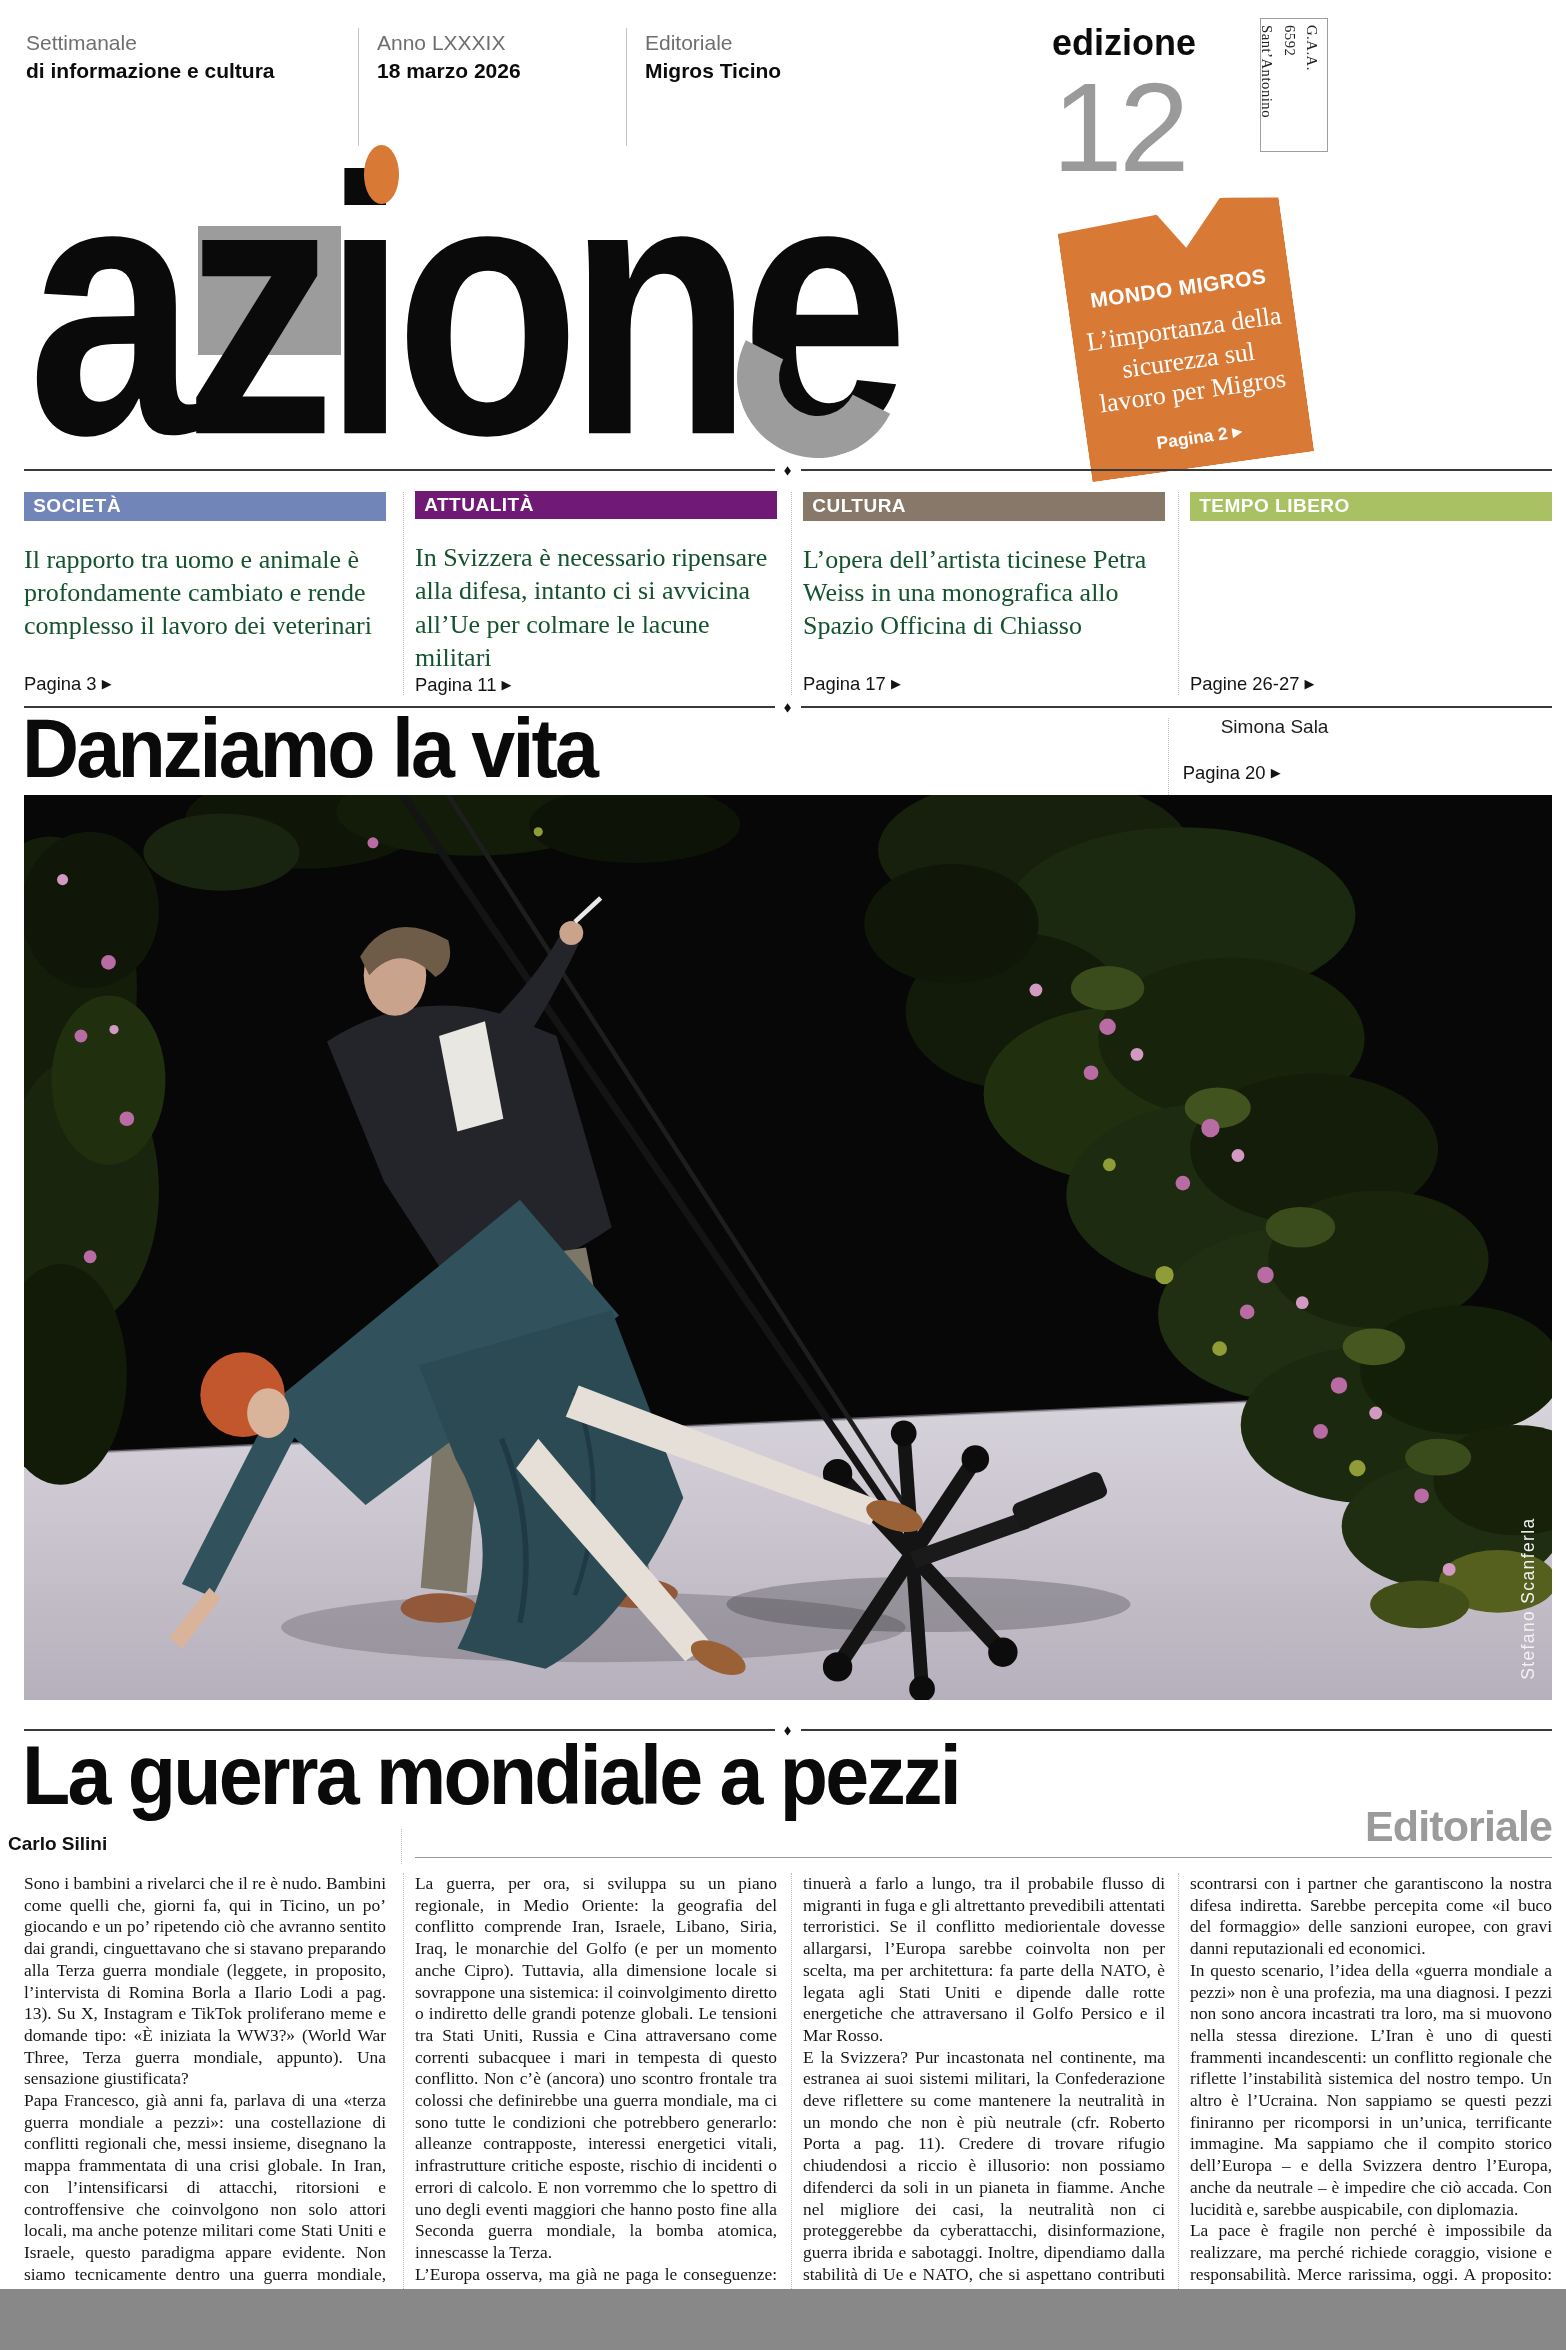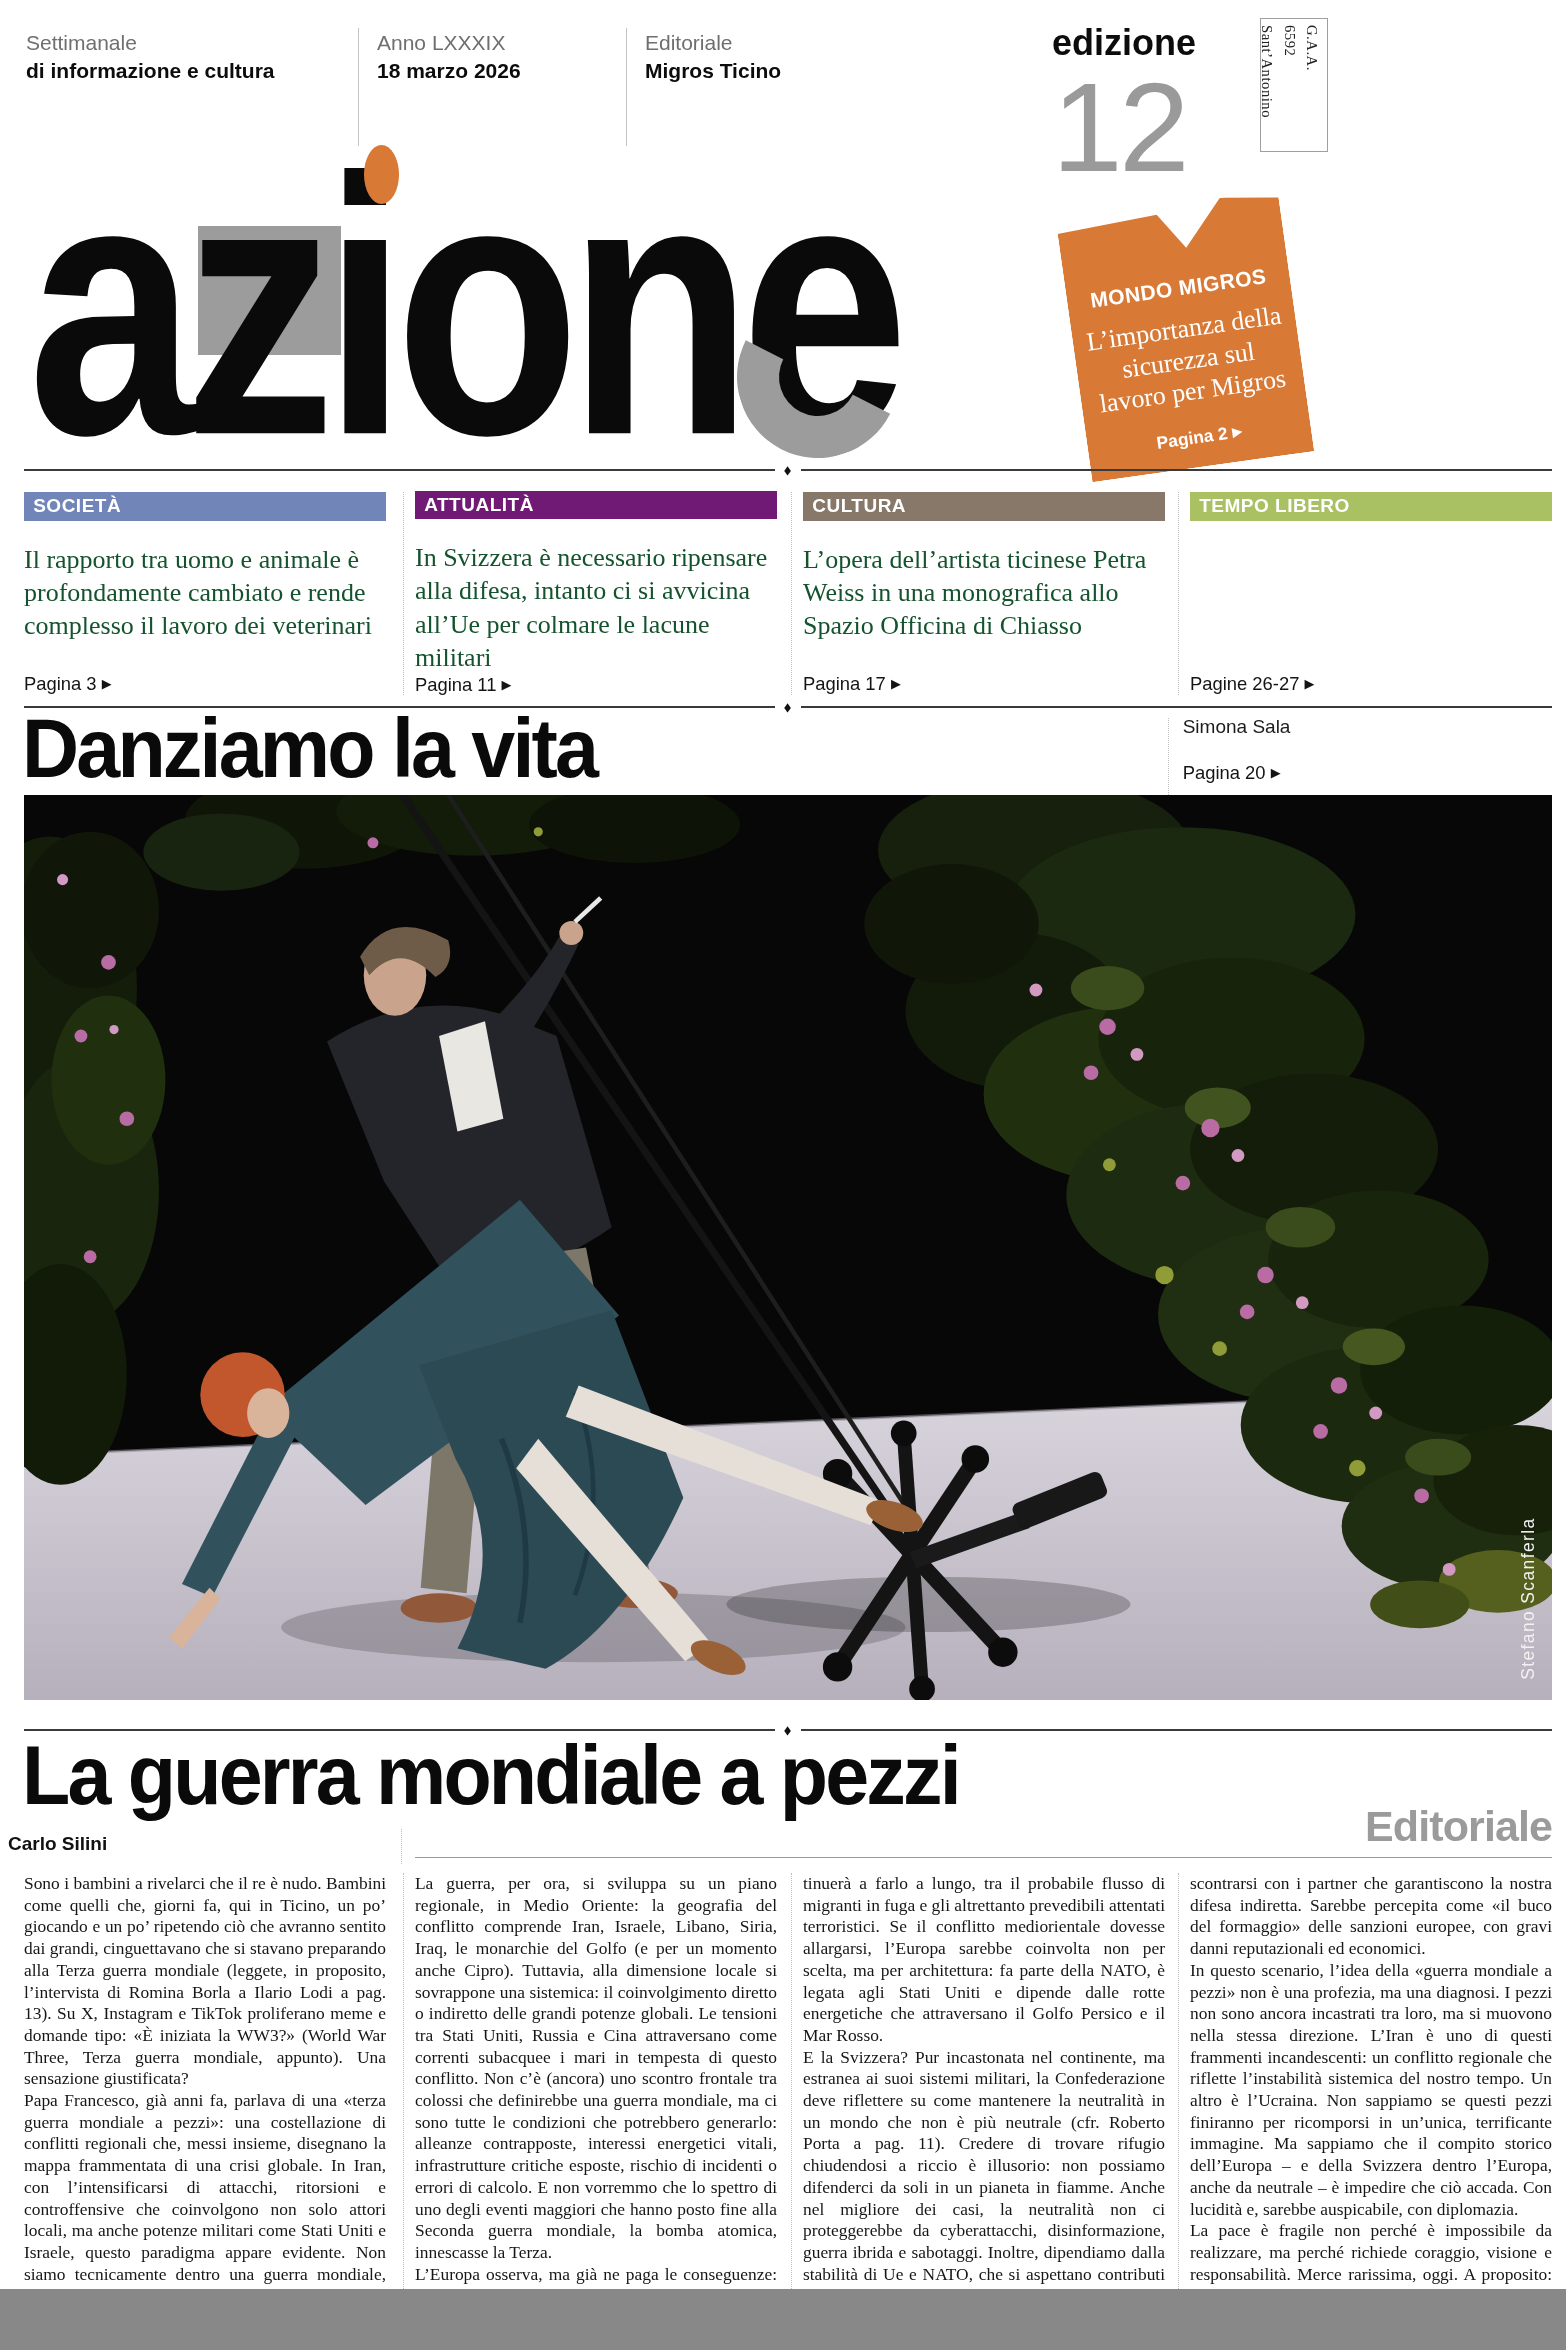--- a/index.html
+++ b/index.html
@@ -50,21 +50,21 @@
   .teaser .hl { font-family:"Liberation Serif", serif; font-size:26px; line-height:1.28;
                 color:#14532d; margin-top:22px; }
   .teaser .pg, .byline-pg { font-size:18.4px; color:#141414; margin-top:auto; }
   .arr { font-size:0.7em; position:relative; top:-1.8px; }
   .dotv { position:absolute; width:0; border-left:1.8px dotted #bdbdbd; }
   
   .big-title { position:absolute; left:22px; font-weight:700; color:#0a0a0a;
                font-size:79px; line-height:0.95; letter-spacing:-2.8px;
                transform:scaleY(1.05); transform-origin:left top; }
   .feature-by { position:absolute; left:1168px; top:716px; padding-left:14.7px; font-size:19px; color:#1c1c1c; }
-  .feature-by .nm { margin-bottom:24px; }
+  .feature-by .nm { margin-bottom:24px;margin-left:38px; }
   .photo { position:absolute; left:24px; top:795px; width:1528px; height:905px; background:#070707; }
   .photo svg { display:block; width:100%; height:100%; }
   
   .ed-author { position:absolute; left:8px; top:1833px; font-size:19px; font-weight:700; color:#111; }
   .ed-label { position:absolute; left:1175px; top:1802px; width:377px; text-align:right;
               font-size:43px; font-weight:700; color:#9b9b9b; letter-spacing:-0.9px; }
   .ed-rule { position:absolute; left:415px; top:1857px; width:1137px; height:0.9px; background:#9a9a9a; }
   .bodycol { position:absolute; top:1873px; width:362px; height:476px; overflow:hidden;
              font-family:"Liberation Serif", serif; font-size:17.4px; line-height:21.7px;
              text-align:justify; color:#161616; hyphens:auto; -webkit-hyphens:auto; }

